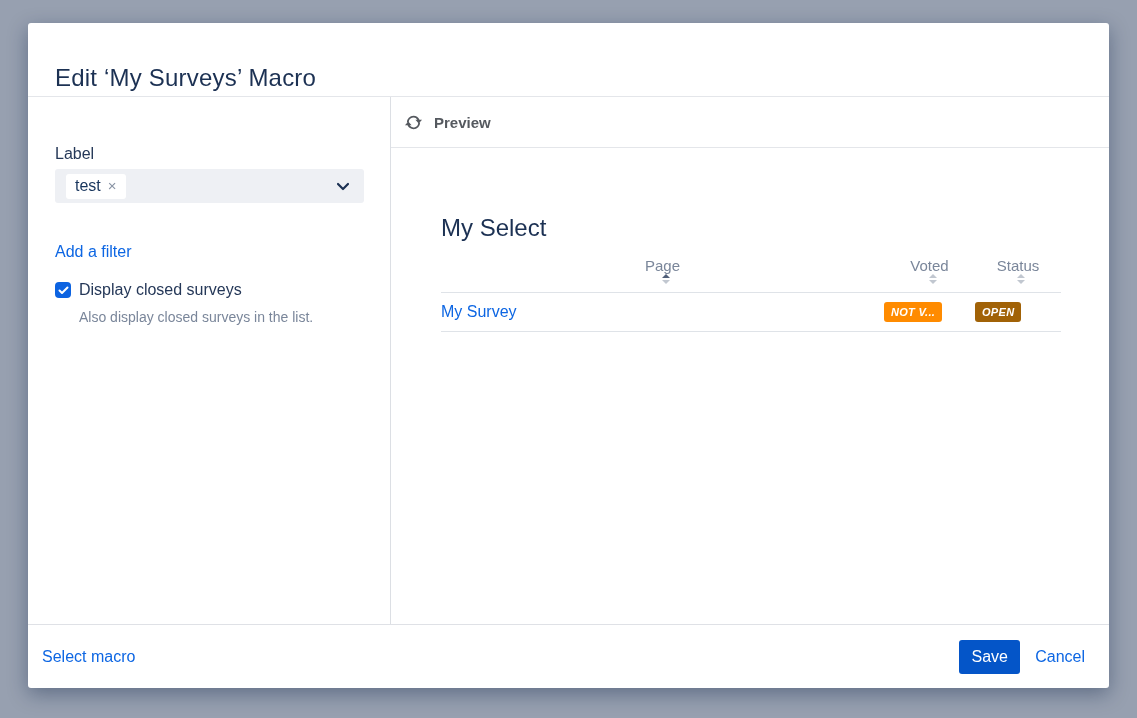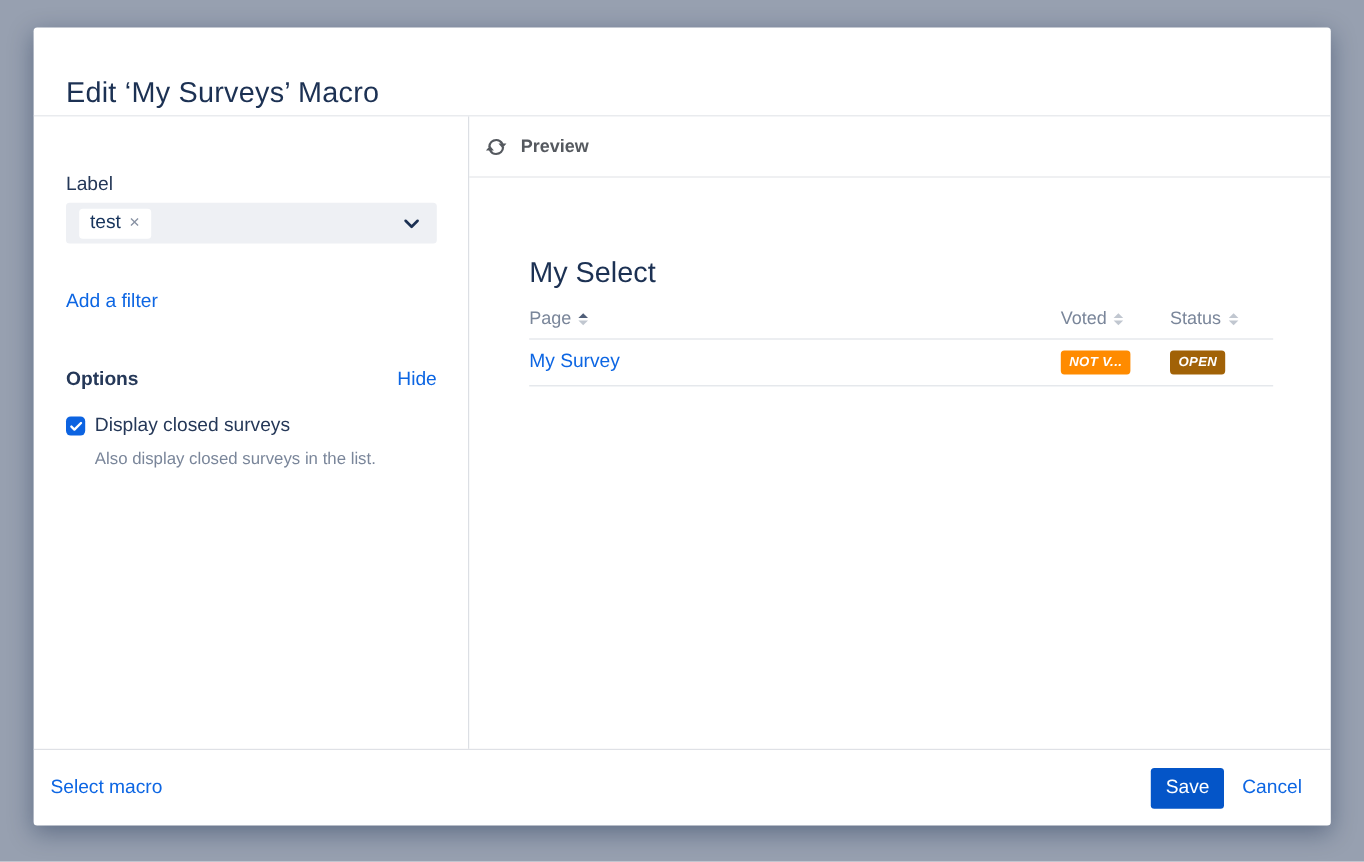--- a/index.html
+++ b/index.html
@@ -61,21 +61,21 @@
   .refresh-icon{display:flex;align-items:center;cursor:pointer;}
   .preview-title{margin-left:11px;font-size:15px;font-weight:700;color:#55595f;}
   .preview-content{padding-left:50px;}
   .survey-heading{margin-top:66px;font-size:24px;font-weight:400;color:#1c3153;}
   .survey-table{width:620px;margin-top:15px;}
   .thead{display:flex;align-items:center;padding-bottom:8px;border-bottom:1px solid #dfe3e8;}
   .trow{display:flex;align-items:center;height:38px;border-bottom:1px solid #dfe3e8;}
   .col-page{flex:1 1 auto;}
   .col-voted{flex:0 0 91px;}
   .col-status{flex:0 0 86px;}
-  .th{font-size:15px;color:#7A869A;cursor:pointer;display:flex;align-items:center;}
+  .th{font-size:15px;color:#7A869A;cursor:pointer;display:flex;align-items:center;flex-direction:column;}
   .sort{display:inline-flex;flex-direction:column;gap:2px;margin-left:6px;}
   .sort i{display:block;width:0;height:0;border-left:4px solid transparent;border-right:4px solid transparent;}
   .sort .up{border-bottom:4px solid #C1C7D0;}
   .sort .down{border-top:4px solid #C1C7D0;}
   .sort.asc .up{border-bottom-color:#505F79;}
   .badge{
     display:inline-block;color:#fff;font-size:11px;font-weight:700;
     padding:4px 7px;border-radius:3px;letter-spacing:.3px;white-space:nowrap;font-style:italic;
   }
   
@@ -113,24 +113,20 @@
         <span class="select-spacer"></span>
         <span class="chevron">
           <svg width="14" height="9" viewBox="0 0 14 9">
             <polyline points="2,2 7,7 12,2" fill="none" stroke="#1c3153" stroke-width="2.2" stroke-linecap="round" stroke-linejoin="round"></polyline>
           </svg>
         </span>
       </div>
 
       <a class="link add-filter">Add a filter</a>
 
-      <div class="options-row">
-        <span class="options-heading">Options</span>
-        <a class="link">Hide</a>
-      </div>
 
       <div class="checkbox-row">
         <span class="checkbox">
           <svg width="11" height="9" viewBox="0 0 11 9">
             <polyline points="1.5,4.5 4,7 9.5,1.5" fill="none" stroke="#ffffff" stroke-width="2" stroke-linecap="round" stroke-linejoin="round"></polyline>
           </svg>
         </span>
         <span class="checkbox-label">Display closed surveys</span>
       </div>
       <div class="checkbox-desc">Also display closed surveys in the list.</div>

